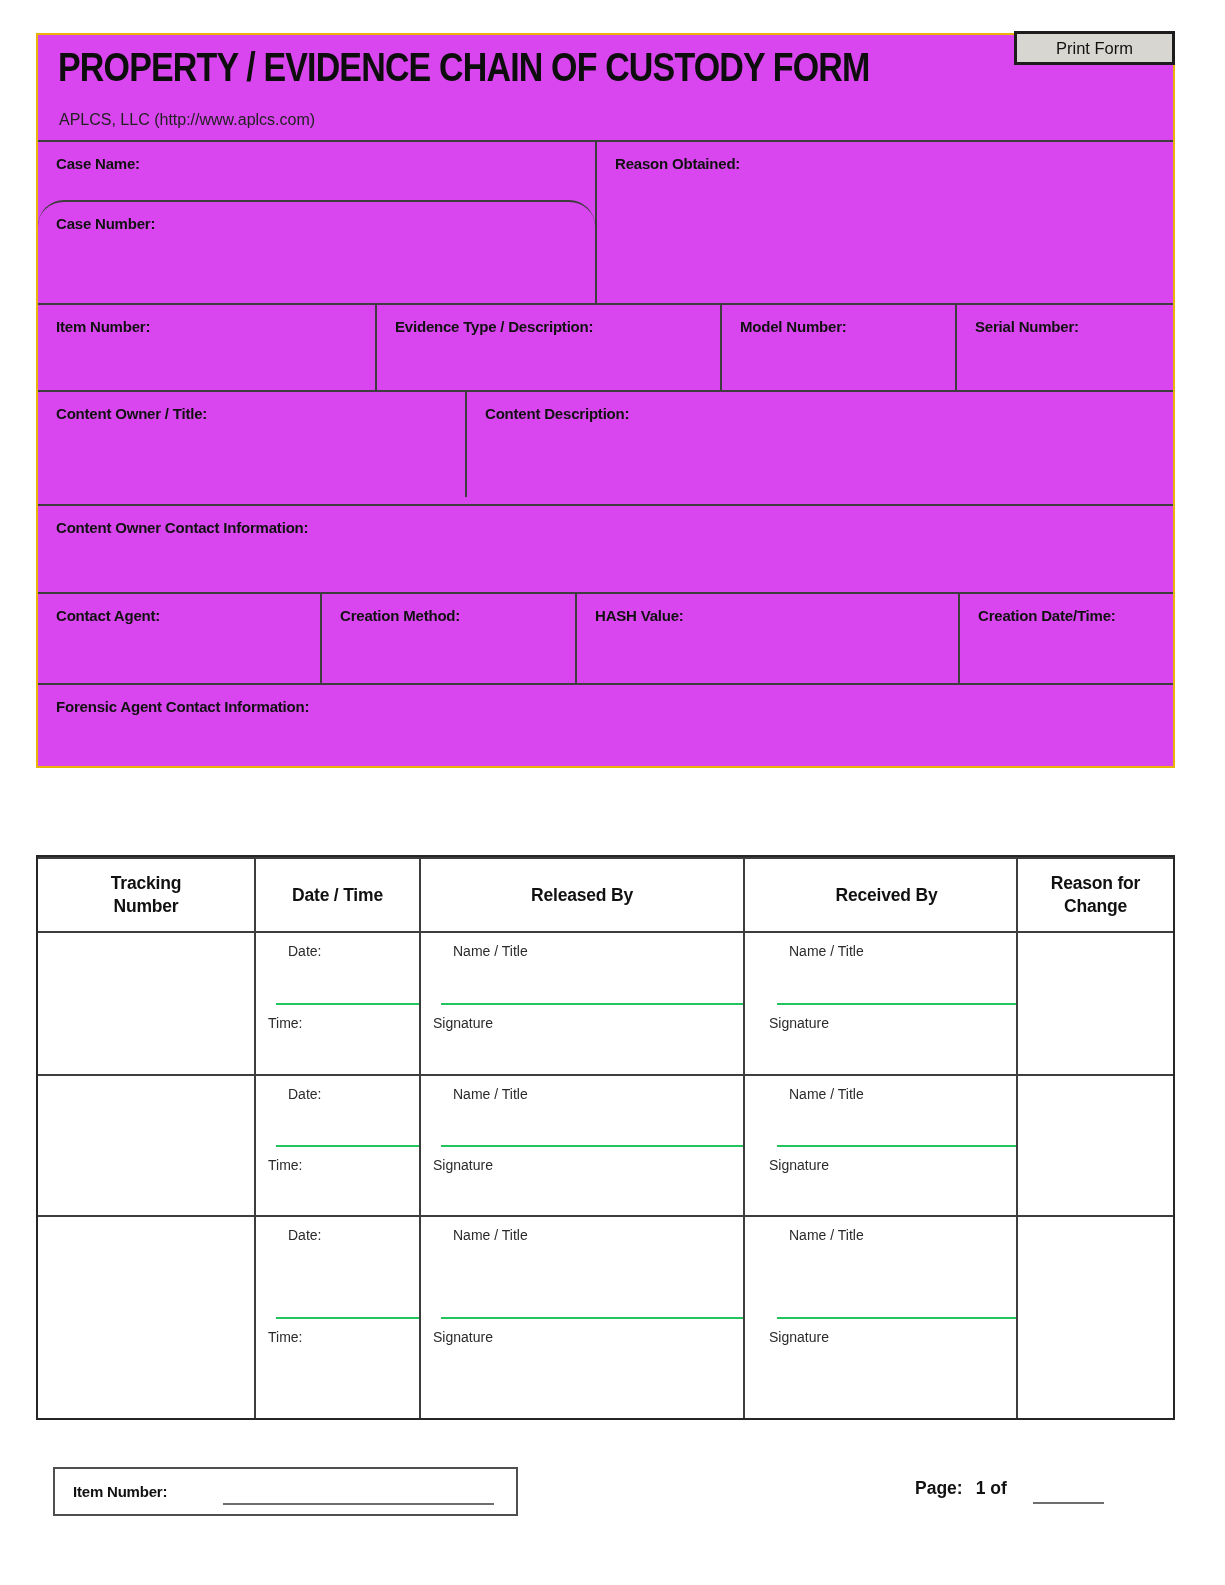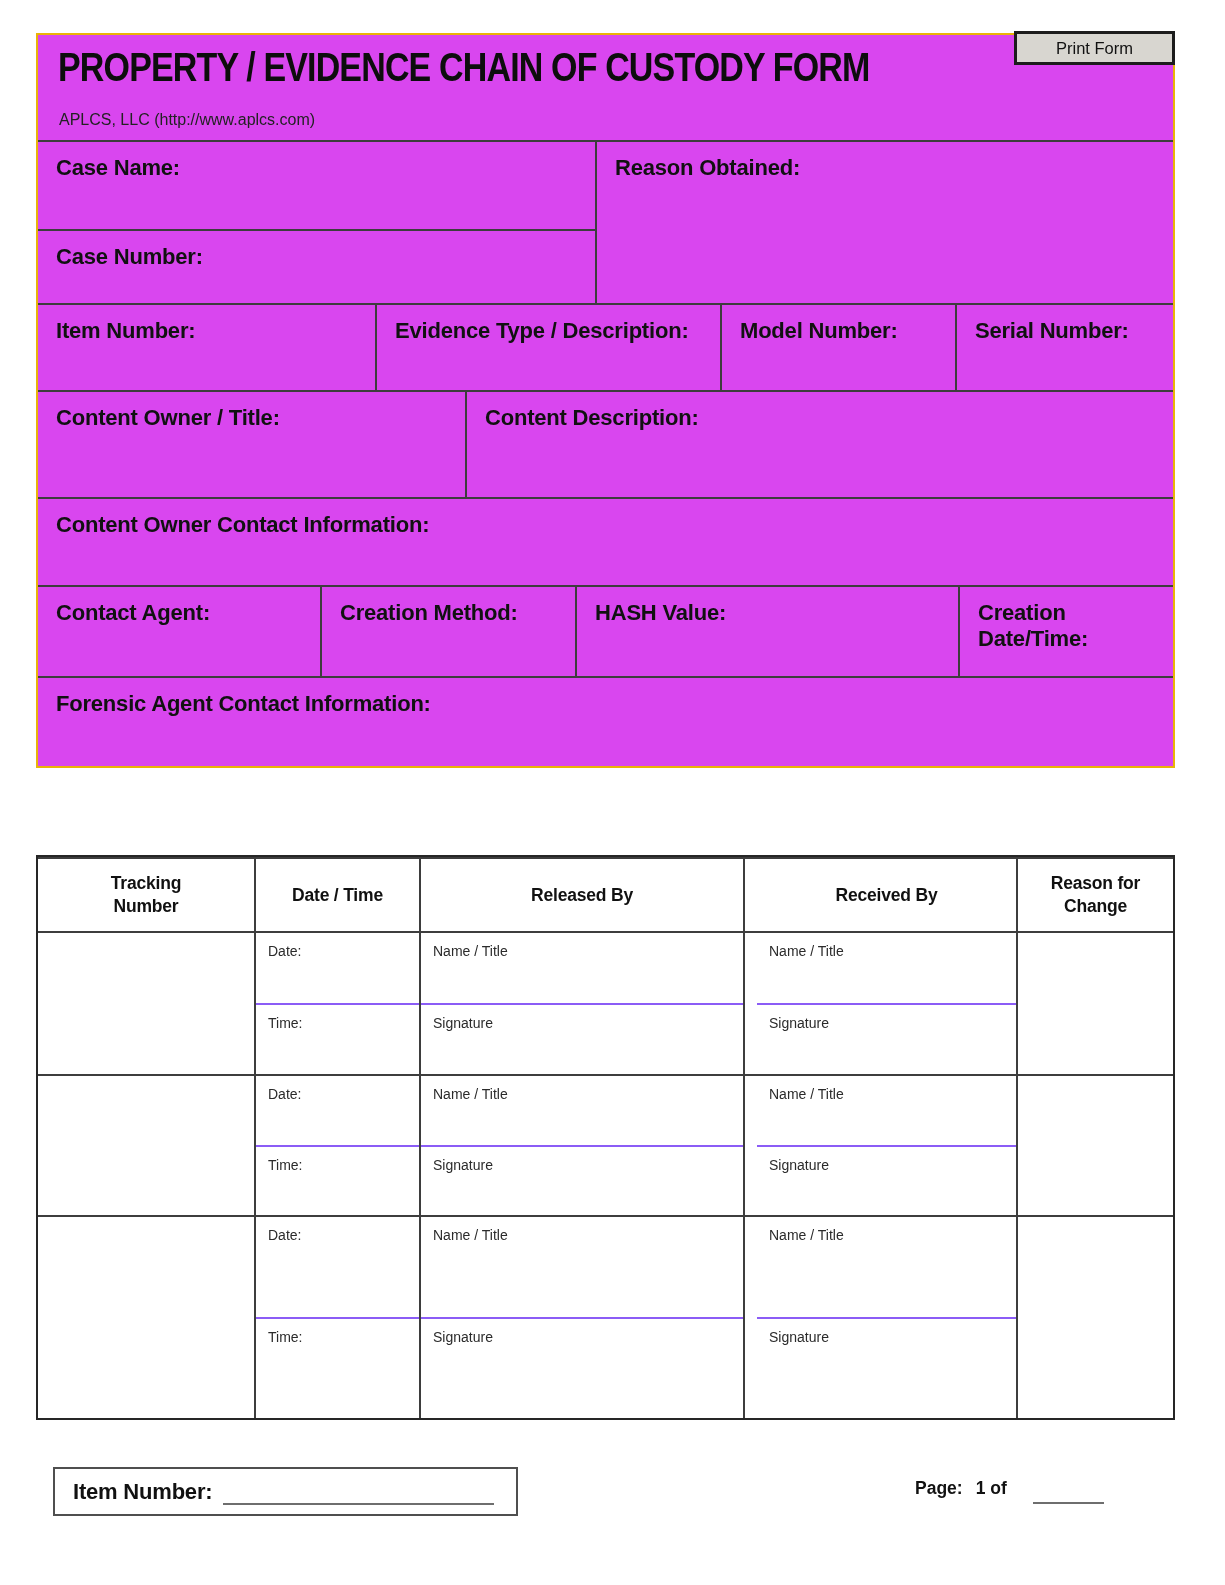--- a/index.html
+++ b/index.html
@@ -6,66 +6,66 @@
   html,body { background:#ffffff; }
   body { font-family:"Liberation Sans", sans-serif; color:#1a1a1a; }
   .page { position:relative; width:1225px; height:1585px; background:#ffffff; overflow:hidden; }
 
   
   .form-box { position:absolute; left:36px; top:33px; width:1139px; height:735px;
               border:2px solid #eab308; background:#d946ef; }
   .row { position:relative; width:100%; display:flex; }
   .bt { border-top:2px solid #3d3d3d; }
   .br { border-right:2px solid #3d3d3d; }
-  .lbl { font-weight:bold; font-size:22px; letter-spacing:-0.2px; color:#111; }
+  .lbl { font-weight:bold; font-size:15px; letter-spacing:-0.2px; color:#111; }
   .cell { position:relative; padding:13px 8px 0 18px; }
 
   .header-row { height:105px; display:block; }
   .title { position:absolute; left:20px; top:10px; font-size:40px; font-weight:bold;
            letter-spacing:-1px; white-space:nowrap; transform:scaleX(0.85);
            transform-origin:0 50%; color:#0d0d0d; }
   .subtitle { position:absolute; left:21px; top:76px; font-size:16px; color:#222; }
   .print-btn { position:absolute; top:-4px; right:-2px; width:161px; height:34px;
                background:#d8d6d0; border:3px solid #1c1c1c; font-family:inherit;
                font-size:16.5px; color:#111; cursor:pointer; z-index:3; }
 
   .case-block { height:163px; }
   .case-left { width:559px; border-right:2px solid #3d3d3d; display:flex; flex-direction:column; }
   .case-name { flex:1; }
-  .case-number { height:74px; border-top:2px solid #3d3d3d; }
+  .case-number { height:103px; border-top:2px solid #3d3d3d;border-radius:26px; }
   .reason-cell-top { flex:1; }
 
   .item-row { height:87px; }
   .w-item { width:339px; } .w-evid { width:345px; } .w-model { width:235px; }
   .flex1 { flex:1; }
 
   .content-row { height:107px; }
   .w-owner { width:429px; }
 
-  .contact-row { height:88px; }
+  .contact-row { height:88px;margin-top:7px; }
   .forensic-row { height:91px; }
   .w-fagent { width:284px; } .w-method { width:255px; } .w-hash { width:383px; }
   .fcontact-row { height:90px; }
 
   
   .custody-box { position:absolute; left:36px; top:855px; width:1139px; height:565px;
                  border:2px solid #262626; background:#fff; display:flex; flex-direction:column; }
   .c-title { height:56px; display:flex; align-items:center; justify-content:center;
              font-weight:bold; font-size:22px; letter-spacing:-0.3px; color:#0f0f0f; }
   .c-head { height:74px; display:flex; border-top:2px solid #3d3d3d; }
   .hc { display:flex; align-items:center; justify-content:center; text-align:center; }
   .hspan { font-weight:bold; font-size:17.5px; letter-spacing:-0.2px; color:#111; line-height:1.3; }
   .track-span { max-width:110px; }
   .w-track { width:218px; } .w-dt { width:165px; } .w-rel { width:324px; } .w-rec { width:273px;padding-left:12px; }
 
   .c-block { display:flex; border-top:2px solid #3d3d3d; }
   .b1 { height:143px; } .b2 { height:141px; } .b3 { flex:1; }
   .col2 { display:flex; flex-direction:column; }
   .sub { position:relative; flex:1; }
-  .sub.top { border-bottom:2px solid #8b5cf6; }
+  .sub.top { border-bottom:2px solid #22c55e;margin-left:20px; }
   .slbl { position:absolute; left:12px; top:10px; font-size:14px; color:#2b2b2b; }
 
   
   .item-box { position:absolute; left:53px; top:1467px; width:465px; height:49px;
               border:2px solid #4f4f4f; background:#fff; display:flex; align-items:center;
               padding-left:18px; }
   .item-underline { position:absolute; left:168px; right:22px; bottom:9px; height:2.5px;
                     background:#6e6e6e; }
   .page-info { position:absolute; left:915px; top:1478px; font-weight:bold; font-size:17.5px;
                color:#111; white-space:nowrap; }

